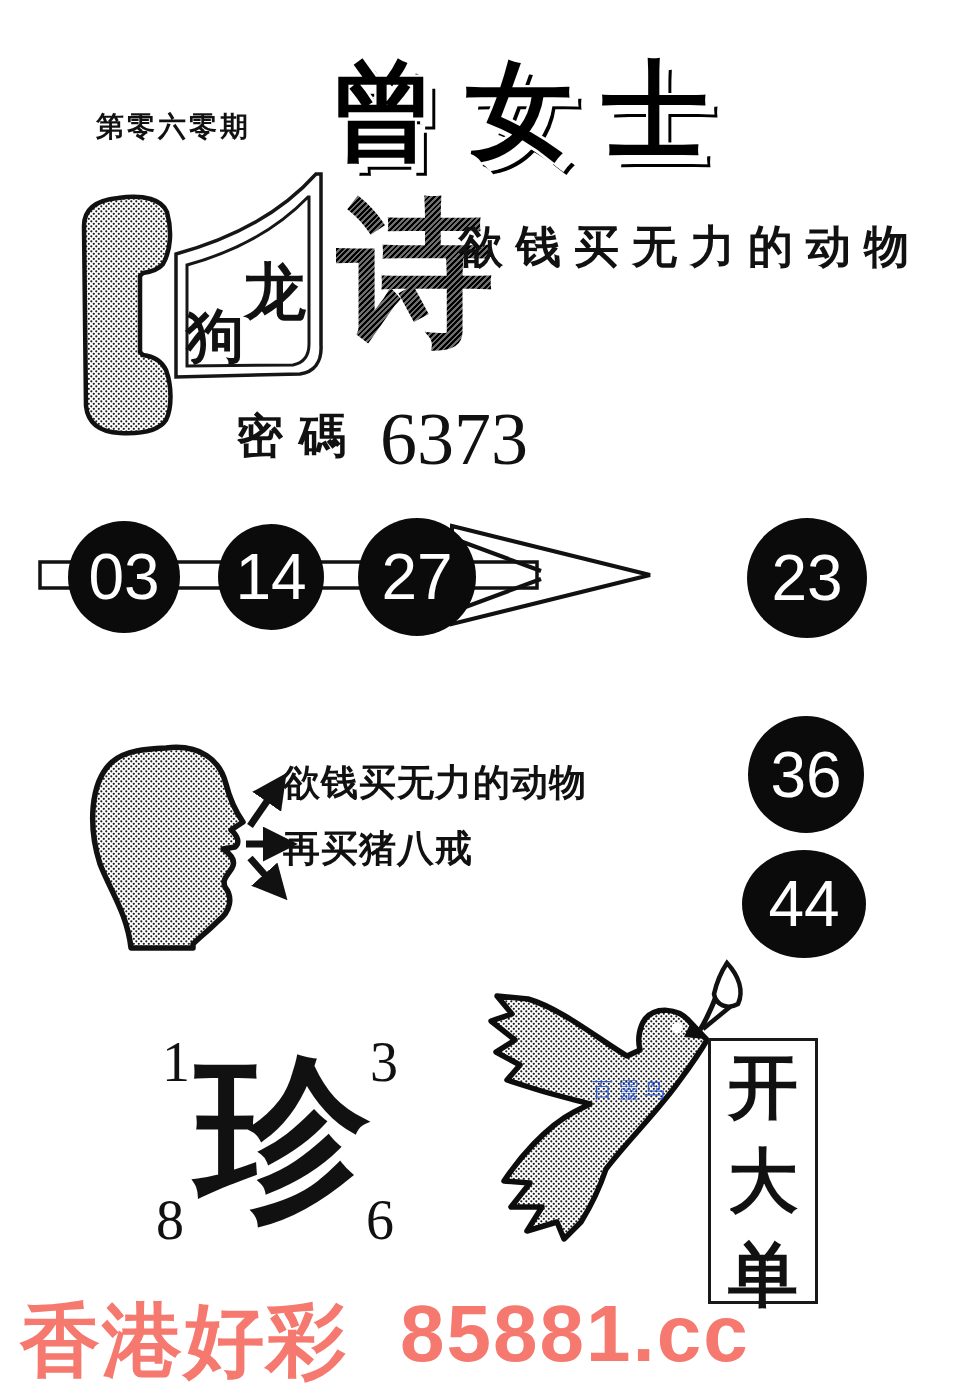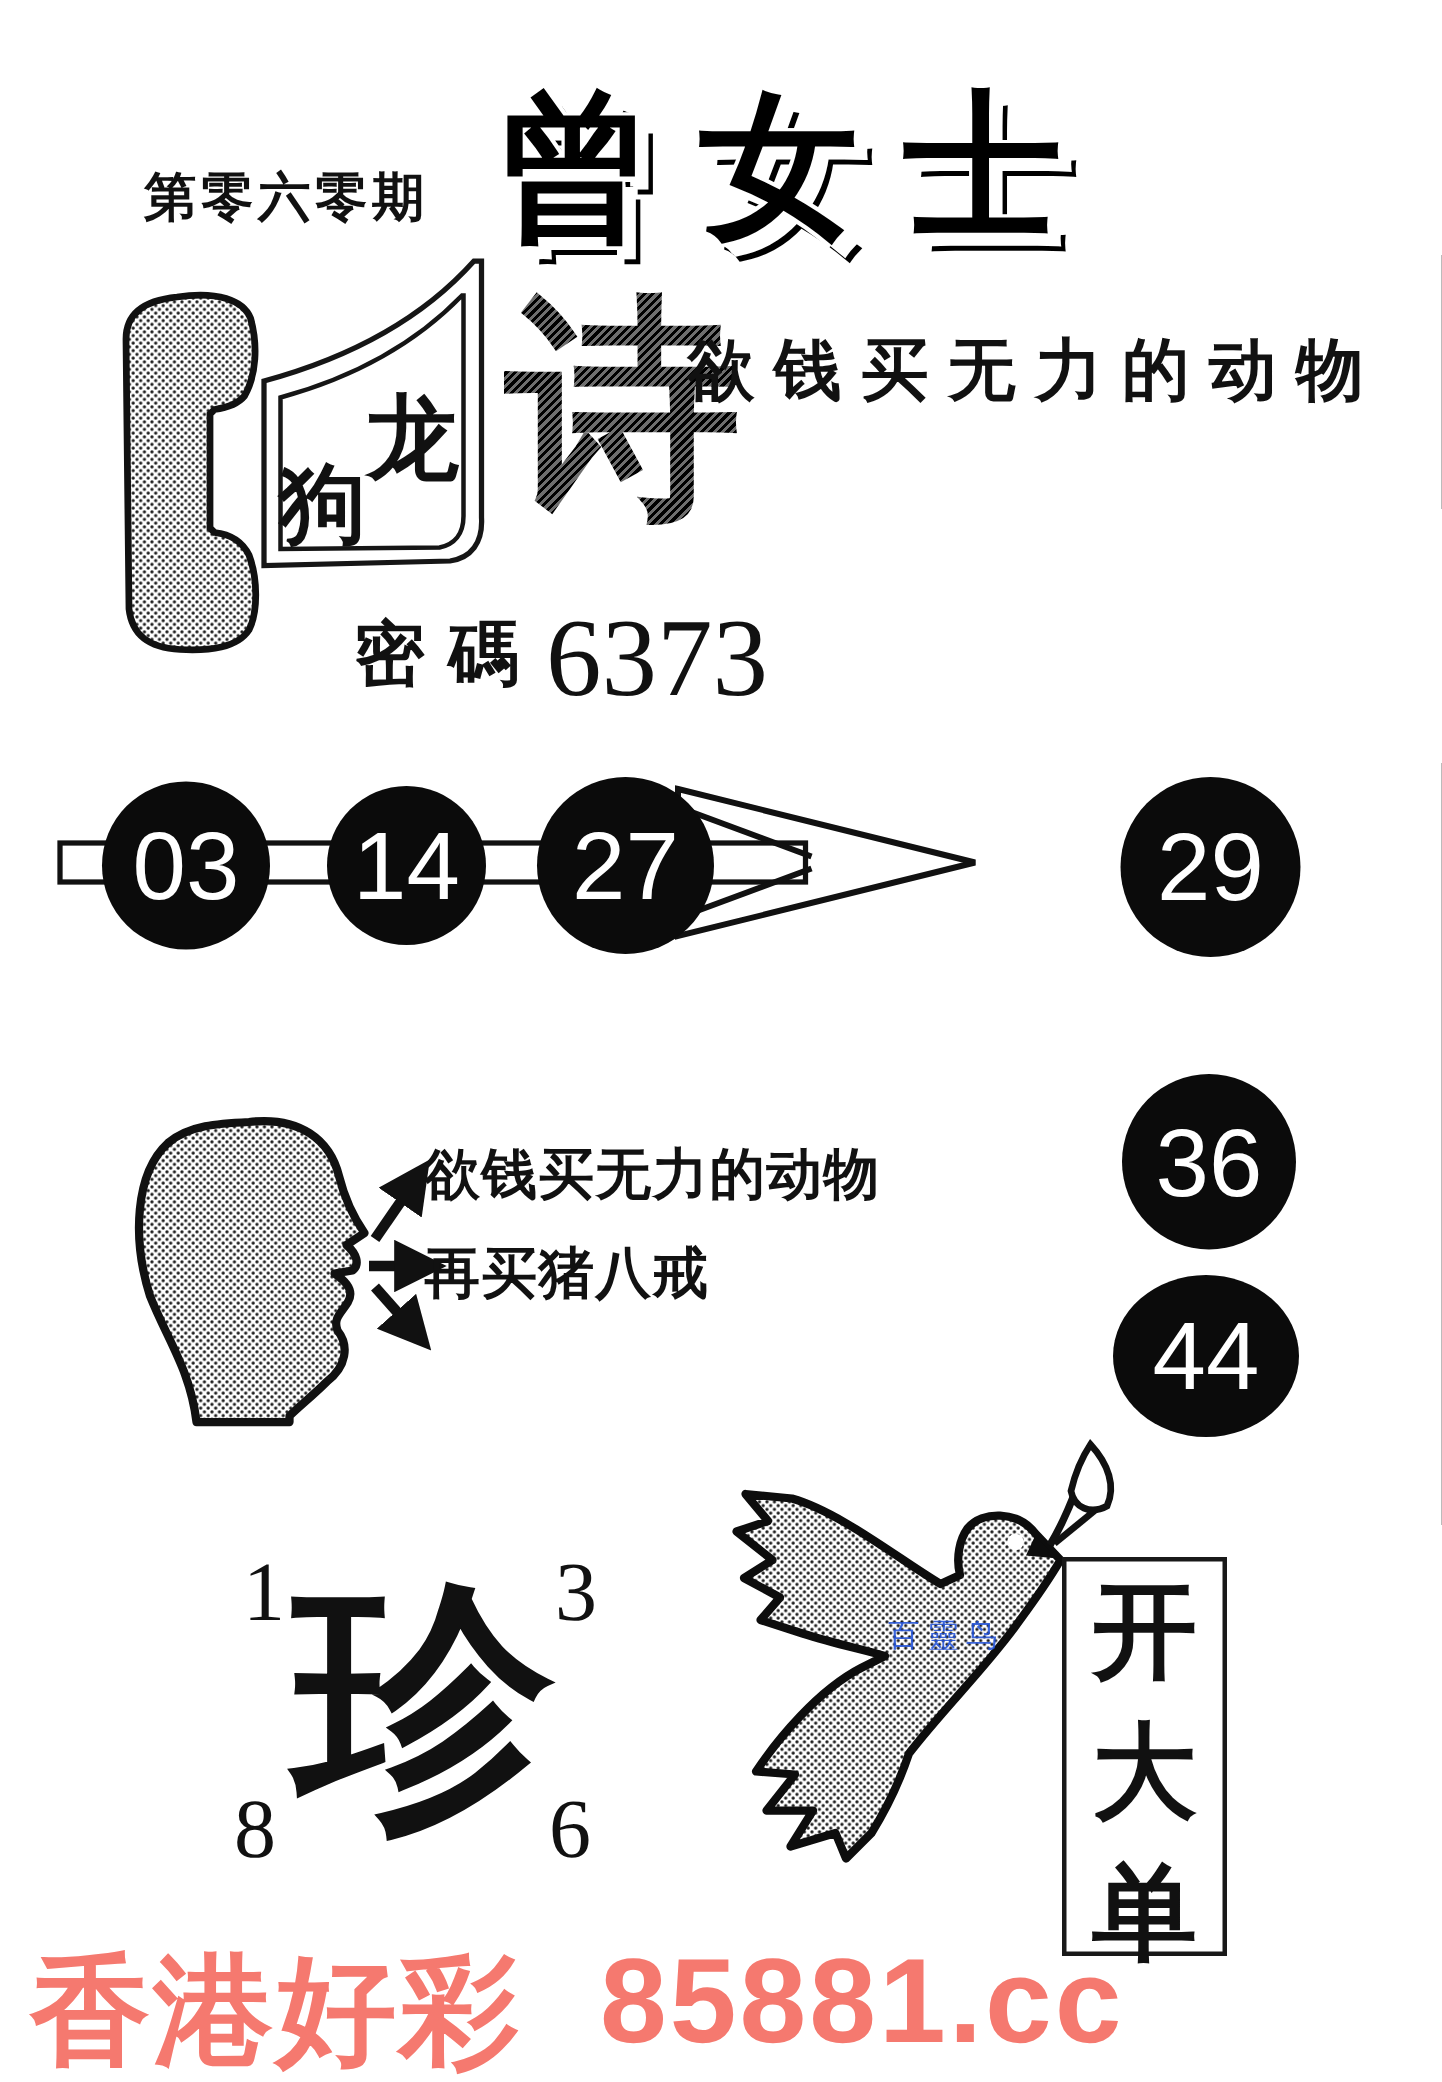--- a/index.html
+++ b/index.html
@@ -2,37 +2,37 @@
 <html><head>
 <meta charset="utf-8">
 <style>
   html,body{margin:0;padding:0;background:#888;}
   .sheet{position:relative;width:961px;height:1388px;background:#fff;overflow:hidden;
          font-family:"Liberation Serif",serif;color:#111;}
   .abs{position:absolute;white-space:nowrap;}
   svg.art{position:absolute;left:0;top:0;z-index:1;}
   .txt{z-index:2;}
 
-  .issue{left:96px;top:108px;font-size:35px;font-weight:600;letter-spacing:3px;}
+  .issue{left:96px;top:108px;font-size:28px;font-weight:600;letter-spacing:3px;}
   .title{left:330px;top:40px;font-size:106px;font-weight:900;letter-spacing:30px;color:#000;
          text-shadow:-2px -2px 0 #fff,2px -2px 0 #fff,-2px 2px 0 #fff,2px 2px 0 #fff,
                      7px 7px 0 #fff,9px 9px 0 #fff,12px 12px 0 #000;}
   .zodiac{font-weight:600;}
   .zodiac-top{left:244px;top:250px;font-size:62px;}
   .zodiac-bottom{left:186px;top:298px;font-size:58px;}
   .shi{left:336px;top:192px;font-size:158px;font-weight:700;line-height:1.05;color:#222;}
   @supports (-webkit-background-clip: text){
     .shi{color:transparent;
          background-image:repeating-linear-gradient(135deg,#000 0 2px,#6e6e6e 2px 4px);
          -webkit-background-clip:text;background-clip:text;}
   }
   .poem{left:458px;top:210px;font-size:45px;letter-spacing:13px;line-height:74px;font-weight:600;}
   .pass{left:236px;top:402px;display:flex;align-items:flex-end;}
   .pass-label{font-size:47px;font-weight:800;letter-spacing:16px;padding-bottom:8px;}
-  .pass-value{font-size:74px;line-height:1;margin-left:2px;}
+  .pass-value{font-size:74px;line-height:1;margin-left:18px;}
 
   .ball{position:absolute;z-index:2;background:#0b0b0b;border-radius:50%;color:#fff;
         display:flex;align-items:center;justify-content:center;
         font-size:64px;font-family:Liberation Sans, sans-serif;}
   .b03{left:68px;top:521px;width:112px;height:112px;}
   .b14{left:218px;top:524px;width:106px;height:106px;}
   .b27{left:358px;top:518px;width:118px;height:118px;}
   .b23{left:747px;top:518px;width:120px;height:120px;}
   .b36{left:748px;top:716px;width:116px;height:117px;}
   .b44{left:742px;top:850px;width:124px;height:108px;}
@@ -128,21 +128,21 @@
   </div>
 
   <div class="abs txt pass">
     <span class="pass-label">密碼</span>
     <span class="pass-value">6373</span>
   </div>
 
   <div class="ball b03">03</div>
   <div class="ball b14">14</div>
   <div class="ball b27">27</div>
-  <div class="ball b23">29</div>
+  <div class="ball b23">23</div>
   <div class="ball b36">36</div>
   <div class="ball b44">44</div>
 
   <div class="abs txt hint hint1">欲钱买无力的动物</div>
   <div class="abs txt hint hint2">再买猪八戒</div>
 
   <div class="abs txt pznum pz-tl">1</div>
   <div class="abs txt pznum pz-tr">3</div>
   <div class="abs txt pznum pz-bl">8</div>
   <div class="abs txt pznum pz-br">6</div>

